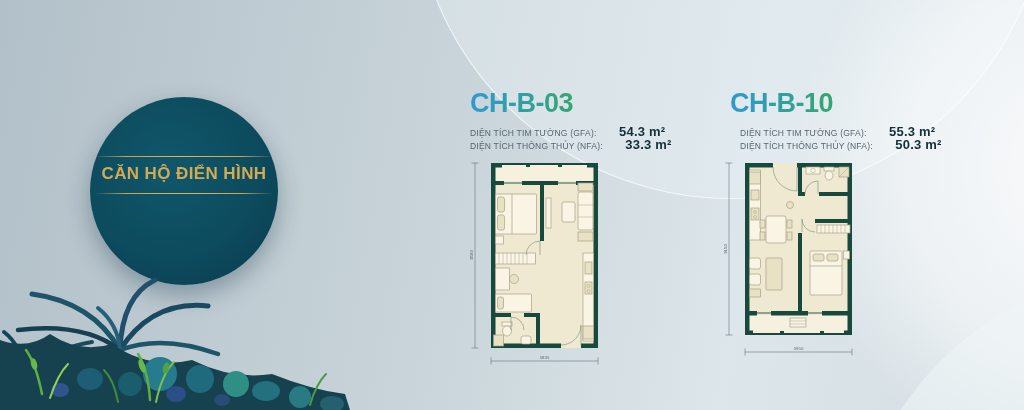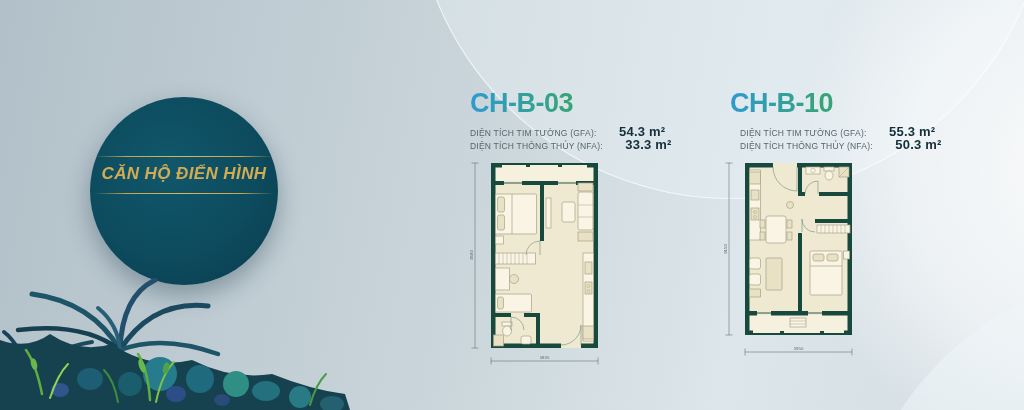--- a/index.html
+++ b/index.html
@@ -26,21 +26,21 @@
     position:absolute;left:90px;top:97px;width:188px;height:188px;border-radius:50%;
     background:radial-gradient(circle at 42% 38%,#11576b 0%,#0d4b5e 55%,#093b4c 100%);
     box-shadow:0 10px 24px rgba(20,50,65,0.35);
   }
   .badge-line{position:absolute;left:4px;right:4px;height:1px;
     background:linear-gradient(90deg,rgba(201,164,77,0) 0%,#c9a44d 18%,#d9b65f 50%,#c9a44d 82%,rgba(201,164,77,0) 100%);}
   .badge-line.top{top:59px;}
   .badge-line.bottom{top:96px;}
   .badge-title{
     position:absolute;top:67px;left:0;right:0;text-align:center;
-    color:#d2ab52;font-size:17px;font-weight:700;letter-spacing:0.4px;white-space:nowrap;font-style:italic;
+    color:#d2ab52;font-size:17px;font-weight:700;letter-spacing:0.4px;white-space:nowrap;
   }
   .badge-sub{
     position:absolute;top:99px;right:26px;
     font-size:41px;font-weight:700;letter-spacing:1px;
     color:transparent;-webkit-text-stroke:1.4px #bf9d4f;
   }
   
   .plan-card{position:absolute;top:88px;width:180px;}
   .plan-card.p1{left:466px;}
   .plan-card.p2{left:720px;}

